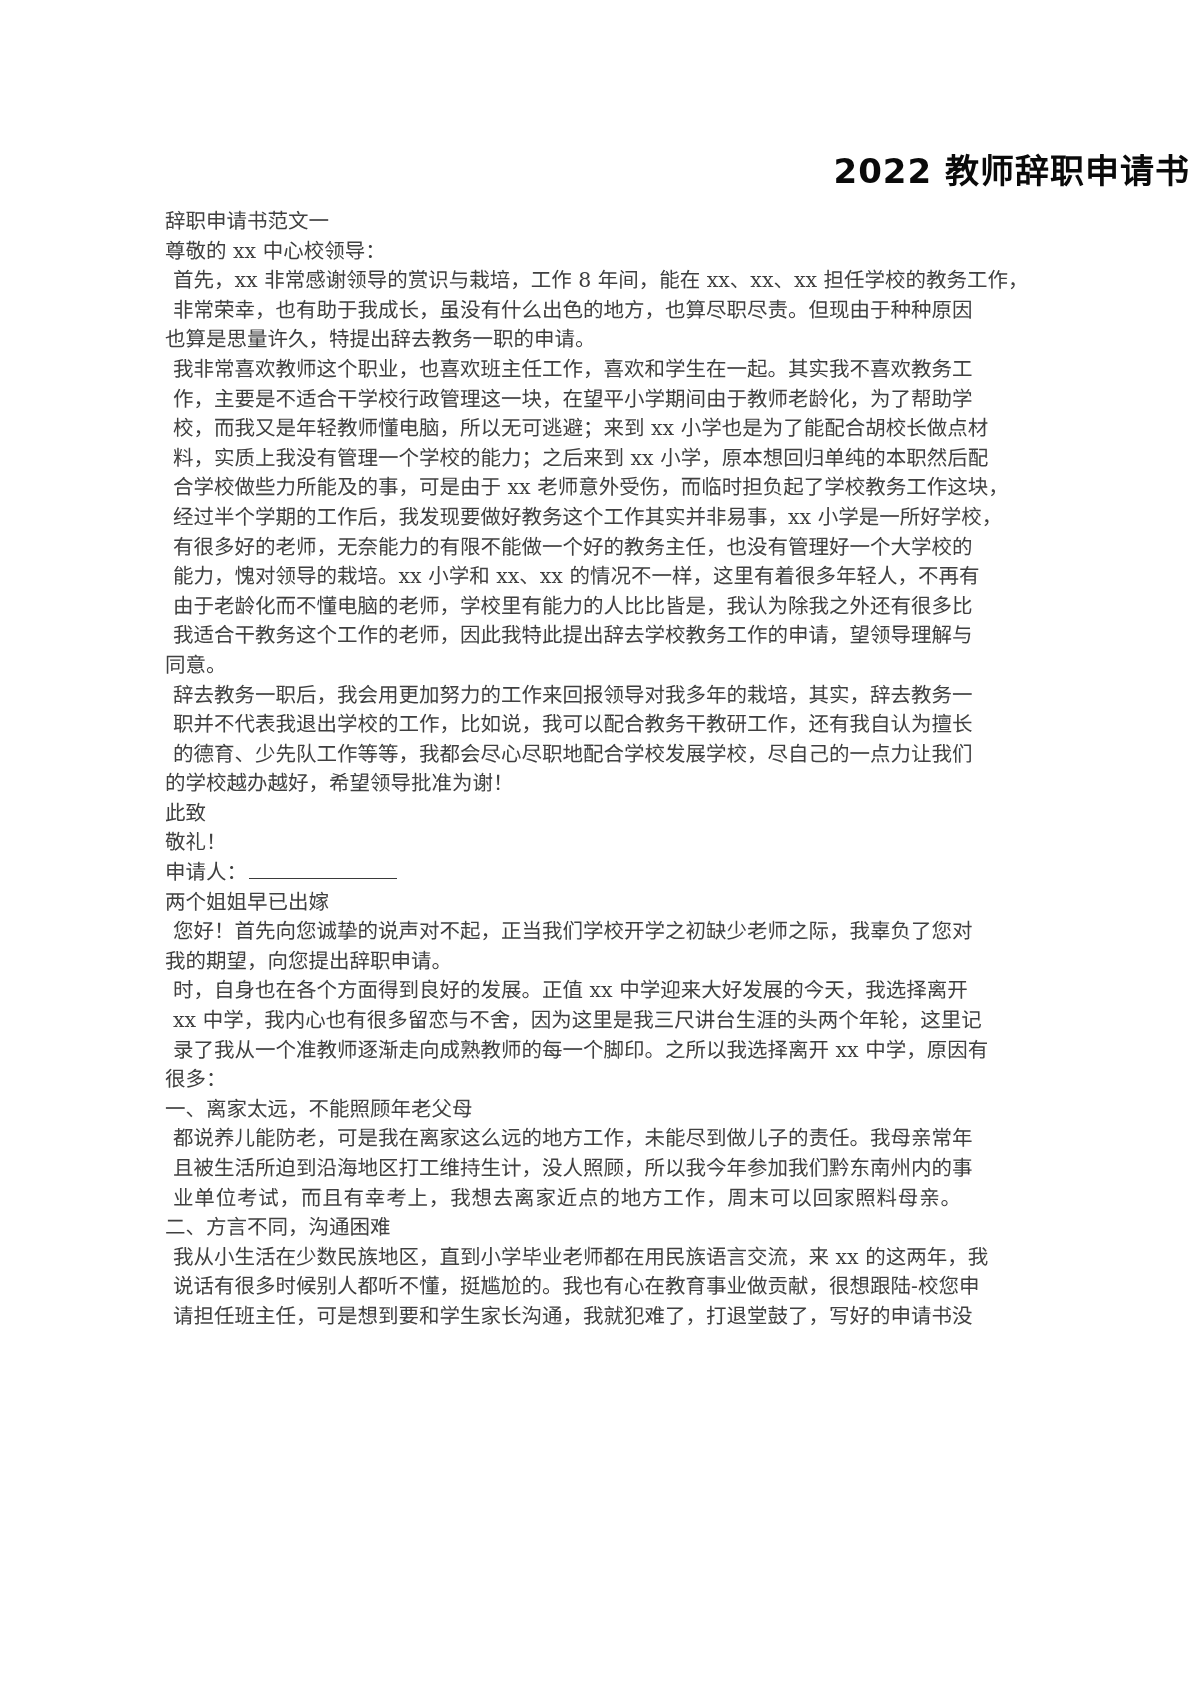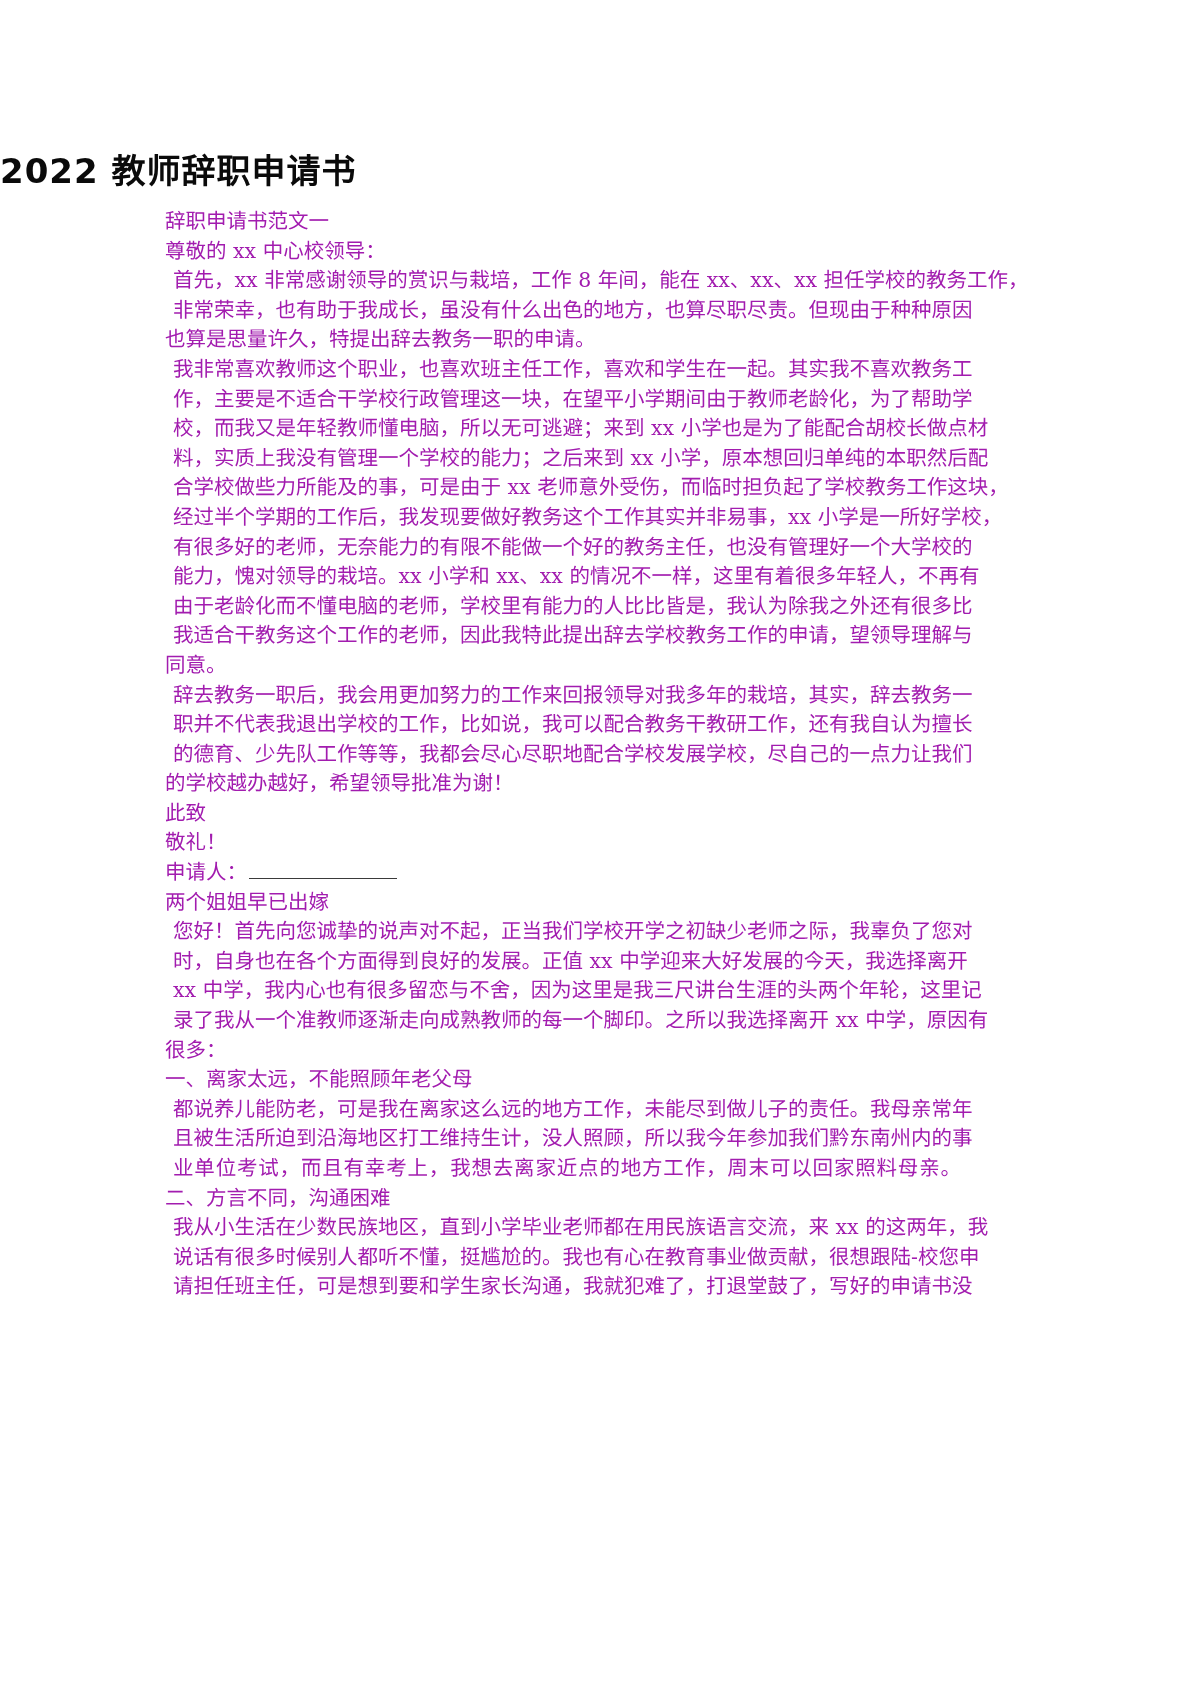--- a/index.html
+++ b/index.html
@@ -20,40 +20,40 @@
     width: 1190px;
     height: 1683px;
     background: #ffffff;
     box-sizing: border-box;
   }
   .doc-title {
     position: absolute;
     left: 0;
     top: 148px;
     width: 1190px;
-    text-align: left;
+    text-align: right;
     font-family: "DejaVu Sans", "Liberation Sans", sans-serif;
     font-weight: 700;
     font-size: 34px;
     line-height: 46px;
     letter-spacing: 1px;
     color: #0a0a0a;
     white-space: nowrap;
   }
   .body-block {
     position: absolute;
     left: 165px;
     top: 207px;
     width: 796px;
   }
   .line {
     font-family: "DejaVu Serif", "Liberation Serif", serif;
     font-size: 20.5px;
     line-height: 29.6px;
-    color: #a21caf;
+    color: #404040;
     white-space: nowrap;
     letter-spacing: 0px;
   }
   
   .line.just {
     white-space: nowrap;
     display: block;
     text-align: justify;
     text-align-last: justify;
     margin-left: 8px;
@@ -104,20 +104,21 @@
     <div class="line just"><span>的德育、少先队工作等等，我都会尽心尽职地配合学校发展学校，尽自己的一点力让我们</span></div>
     <div class="line">的学校越办越好，希望领导批准为谢！</div>
     <div class="line">此致</div>
     <div class="line">敬礼！</div>
 
     <div class="line"><span>申请人：</span><span class="sig-line"></span></div>
 
     <div class="line">两个姐姐早已出嫁</div>
 
     <div class="line just"><span>您好！首先向您诚挚的说声对不起，正当我们学校开学之初缺少老师之际，我辜负了您对</span></div>
+    <div class="line">我的期望，向您提出辞职申请。</div>
     <div class="line just"><span>时，自身也在各个方面得到良好的发展。正值 xx 中学迎来大好发展的今天，我选择离开</span></div>
     <div class="line just"><span>xx 中学，我内心也有很多留恋与不舍，因为这里是我三尺讲台生涯的头两个年轮，这里记</span></div>
     <div class="line just"><span>录了我从一个准教师逐渐走向成熟教师的每一个脚印。之所以我选择离开 xx 中学，原因有</span></div>
     <div class="line">很多：</div>
     <div class="line">一、离家太远，不能照顾年老父母</div>
     <div class="line just"><span>都说养儿能防老，可是我在离家这么远的地方工作，未能尽到做儿子的责任。我母亲常年</span></div>
     <div class="line just"><span>且被生活所迫到沿海地区打工维持生计，没人照顾，所以我今年参加我们黔东南州内的事</span></div>
     <div class="line just"><span>业单位考试，而且有幸考上，我想去离家近点的地方工作，周末可以回家照料母亲。</span></div>
     <div class="line">二、方言不同，沟通困难</div>
     <div class="line just"><span>我从小生活在少数民族地区，直到小学毕业老师都在用民族语言交流，来 xx 的这两年，我</span></div>

